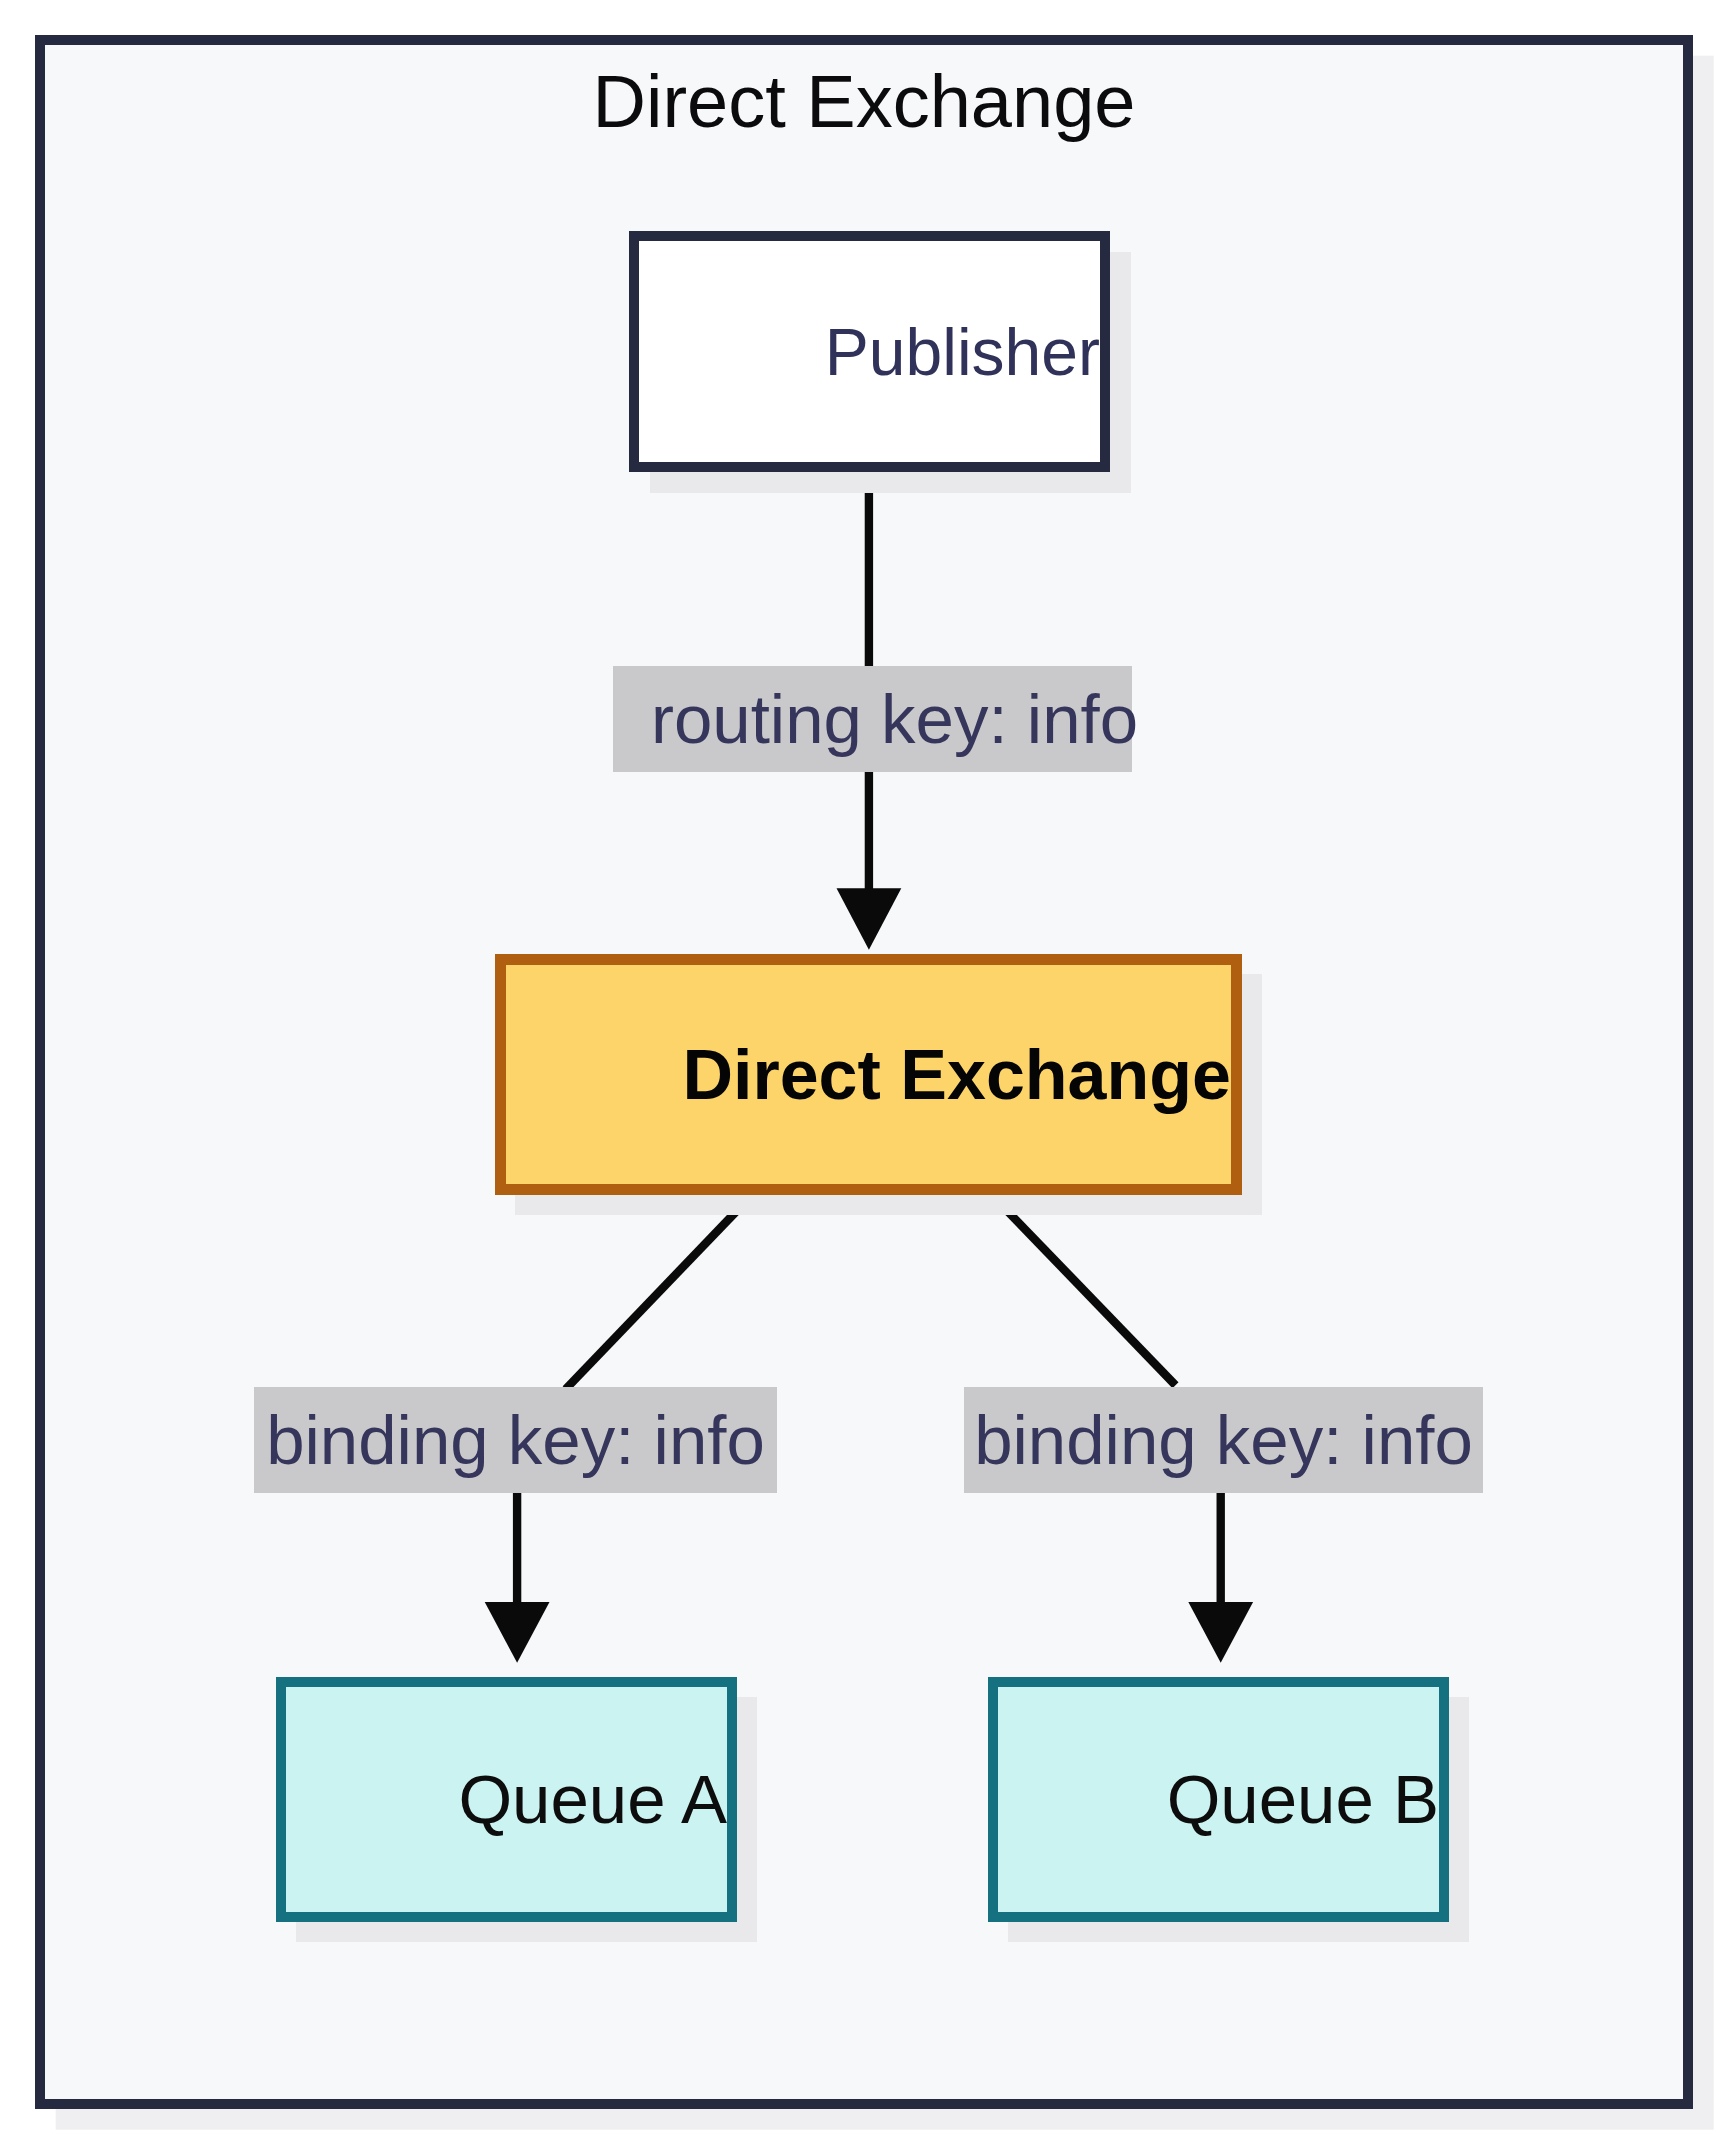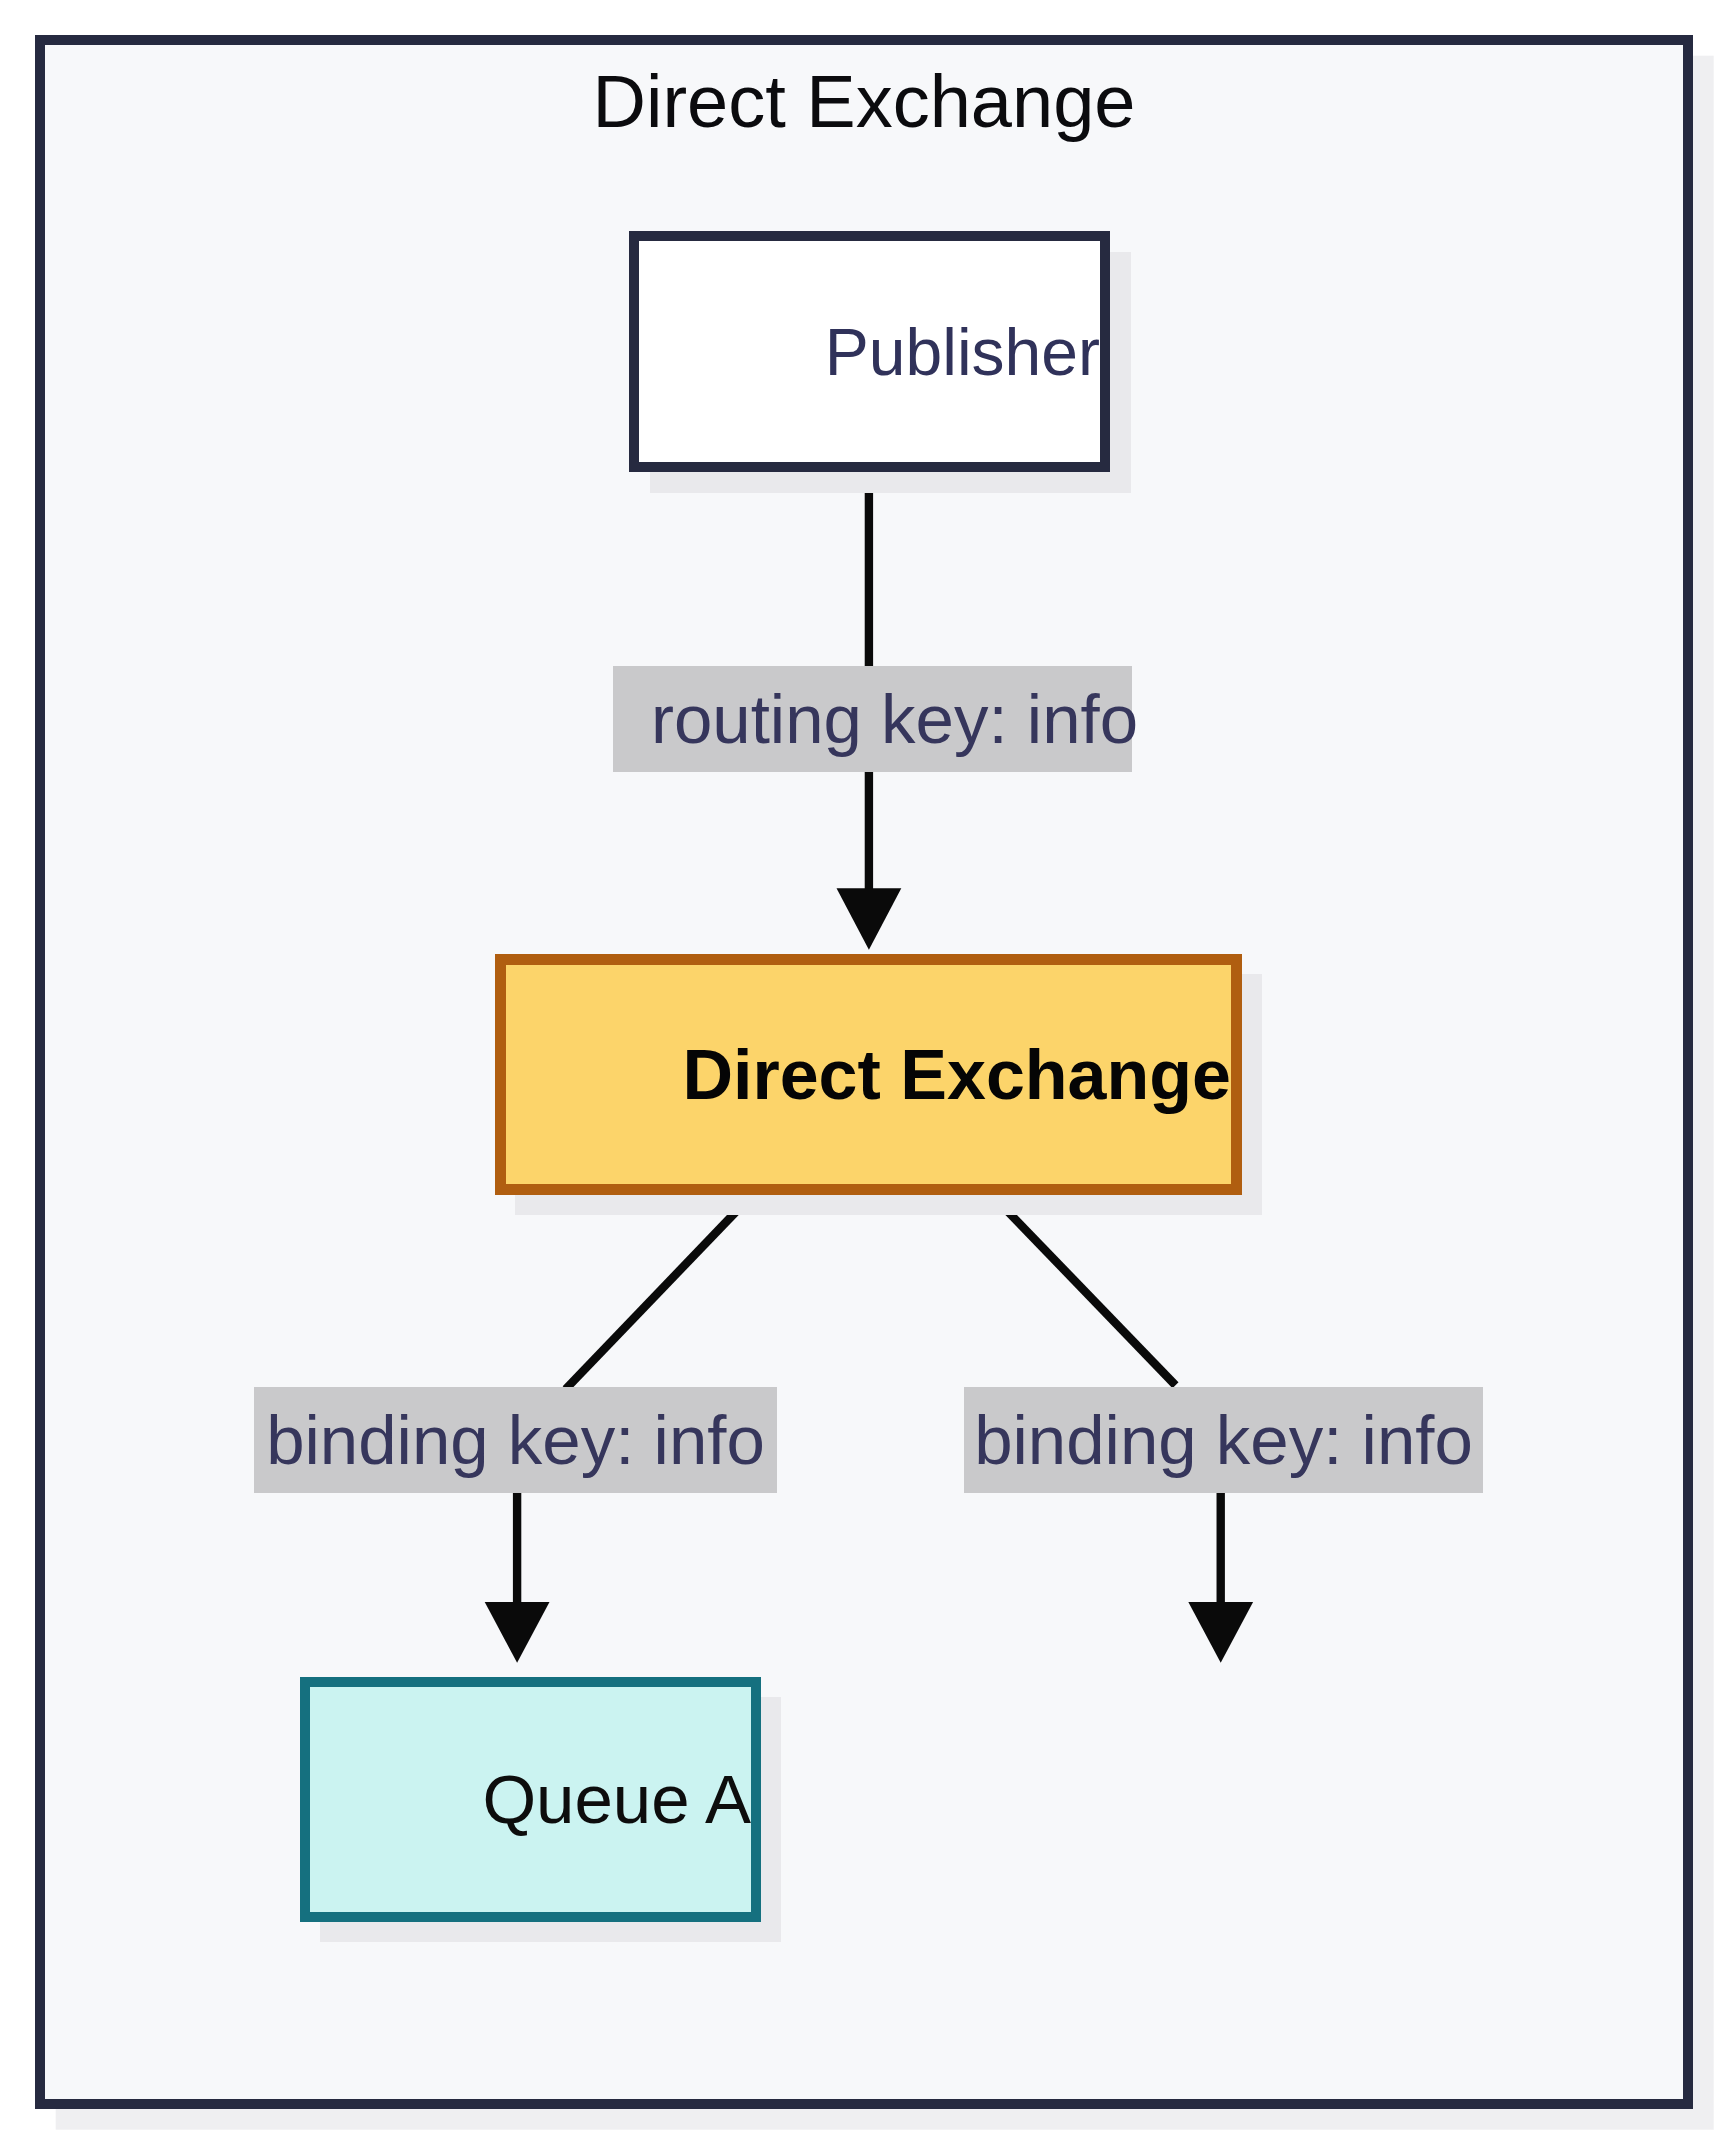--- a/index.html
+++ b/index.html
@@ -62,21 +62,21 @@
     box-shadow: 20px 20px 0 0 var(--shadow, #e9e9ec);
   }
   .node-queue {
     width: 461px; height: 245px; top: 1677px;
     background: var(--queue-fill, #cbf3f1);
     border: 10.6px solid var(--queue-border, #15707f);
     color: var(--queue-text, #0d0d0d);
     font-size: 69px;
     box-shadow: 20px 20px 0 0 var(--shadow, #e9e9ec);
   }
-  .node-queue-a { left: 300px; }
+  .node-queue-a { left: 276px; }
   .node-queue-b { left: 988px; }
 
   .edge-label {
     position: absolute;
     box-sizing: border-box;
     display: flex; align-items: center; justify-content: center;
     background: var(--label-bg, #c9c9cb);
     color: var(--label-text, #36365c);
     font-size: 69px;
     z-index: 2;
@@ -128,15 +128,18 @@
   </div>
 
   <div class="edge-label edge-label-binding-right">
     <span>binding key: info</span>
   </div>
 
   <div class="node node-queue node-queue-a">
     <span>Queue A</span>
   </div>
 
+  <div class="node node-queue node-queue-b">
+    <span>Queue B</span>
+  </div>
 
 </div>
 
 
 </body></html>

